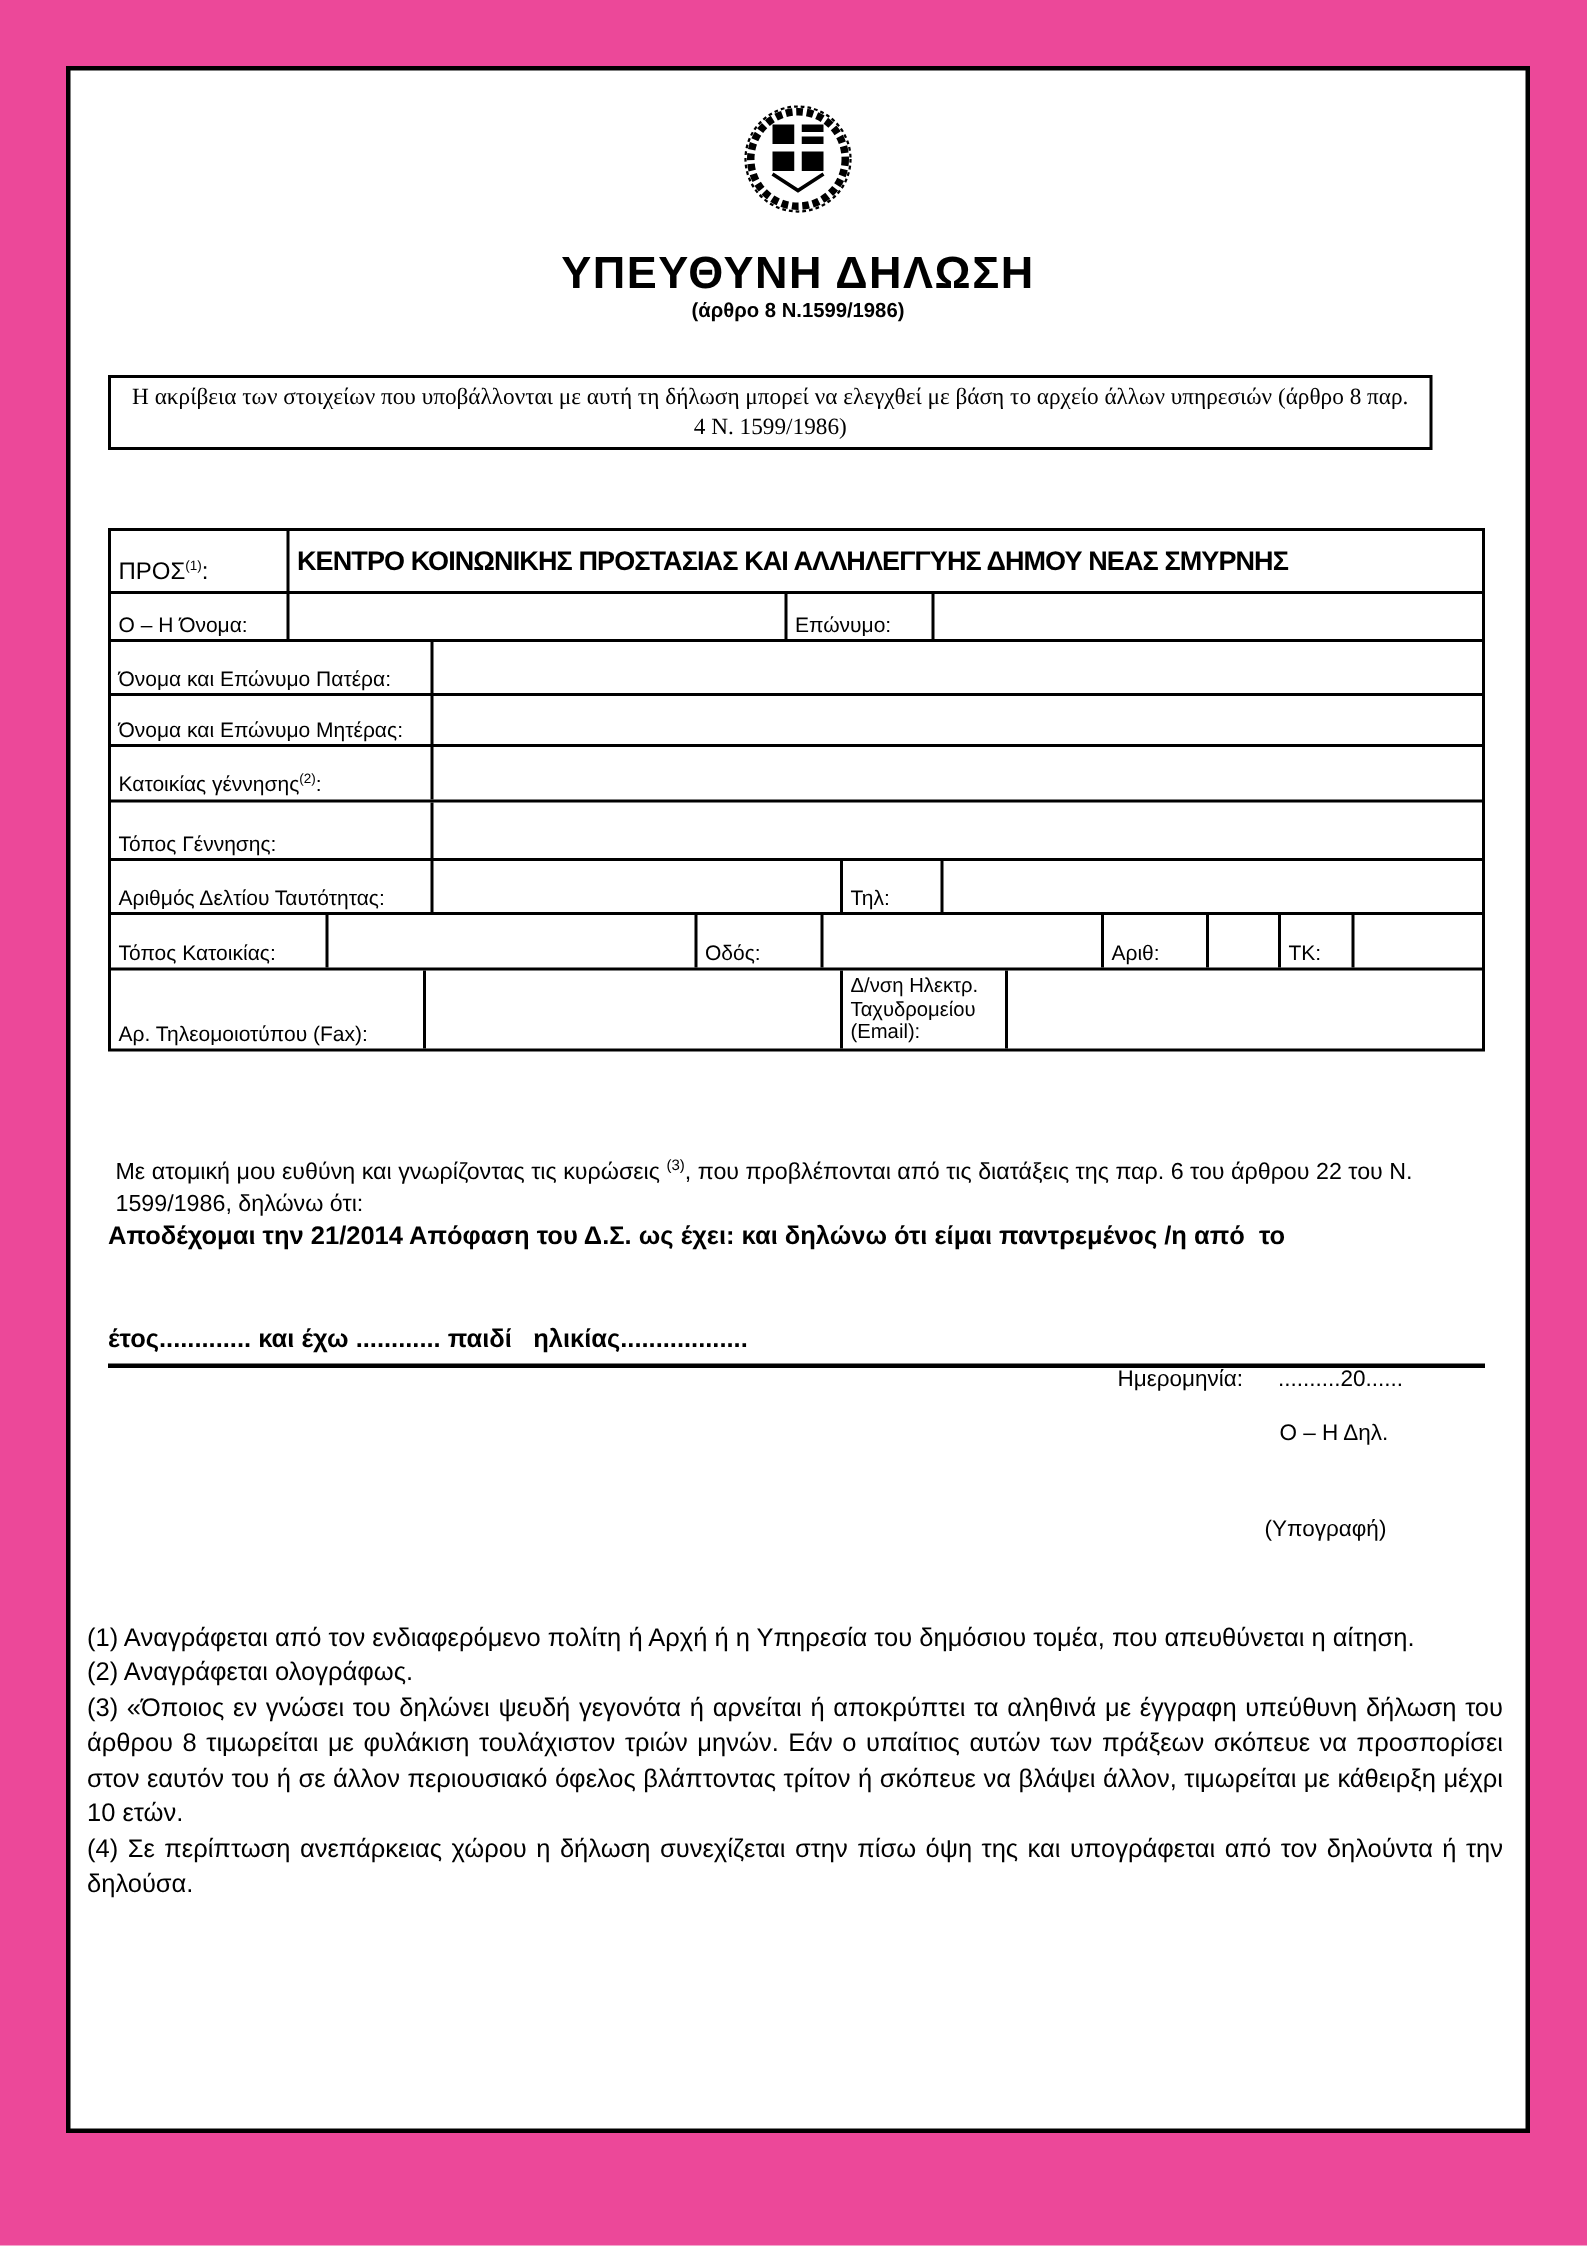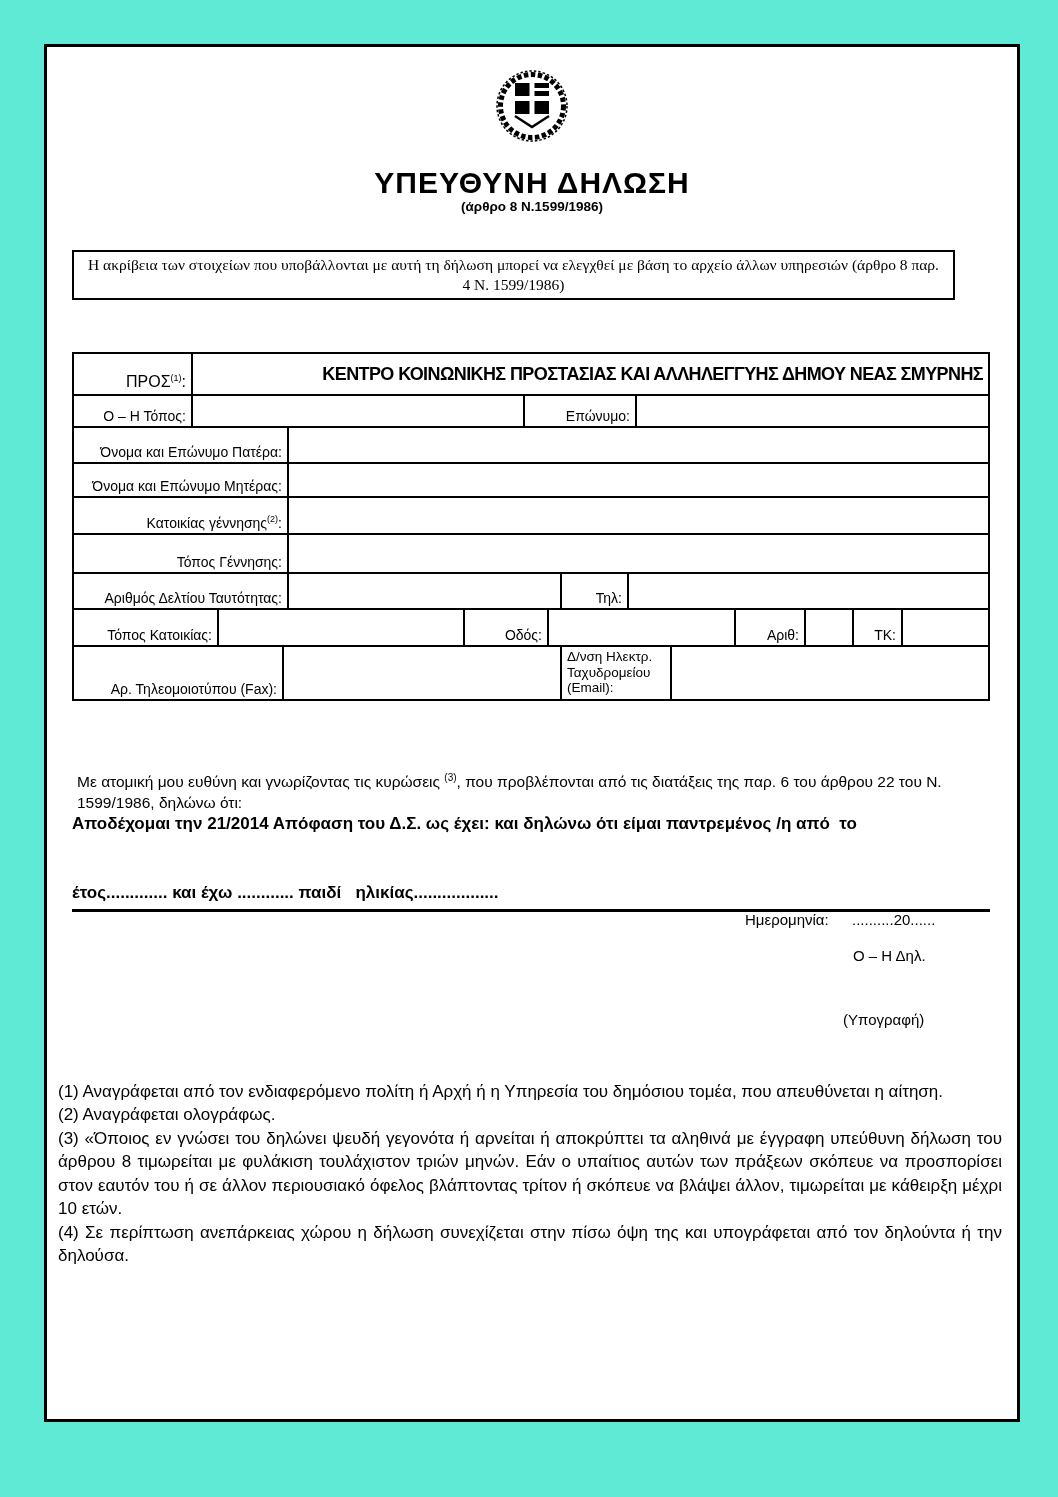--- a/index.html
+++ b/index.html
@@ -1,18 +1,18 @@
 <!DOCTYPE html>
 <html><head>
 <meta charset="utf-8">
 <style>
   * { margin:0; padding:0; box-sizing:border-box; }
   body { background:#ffffff; }
   .canvas {
-    position:relative; width:1058px; height:1497px; background:#5eead4;
+    position:relative; width:1058px; height:1497px; background:#ec4899;
     color:#000; font-family:"Liberation Sans", sans-serif; overflow:hidden;padding-left:33px;
   }
   .sheet {
     position:absolute; left:44px; top:44px; width:976px; height:1378px;
     border:3px solid #000; background:#fff;
   }
   
   .emblem { position:absolute; left:50%; top:17px; transform:translateX(-50%); width:78px; height:84px; }
   .title  { position:absolute; left:0; right:0; top:119px; text-align:center;
             font-size:30px; font-weight:bold; letter-spacing:1px; }
@@ -21,21 +21,21 @@
   
   .notice {
     position:absolute; left:25px; top:203px; width:883px; border:2px solid #000;
     font-family:"Liberation Serif", serif; font-size:15.5px; line-height:1.3;
     text-align:center; padding:3px 10px;
   }
   
   .ftable { position:absolute; left:25px; top:305px; width:918px; border:2px solid #000; }
   .frow { display:flex; border-top:2px solid #000; }
   .frow:first-child { border-top:none; }
-  .fcell { border-left:2px solid #000; display:flex; align-items:flex-end; padding:2px 5px; overflow:hidden;justify-content:flex-end; }
+  .fcell { border-left:2px solid #000; display:flex; align-items:flex-end; padding:2px 5px; overflow:hidden; }
   .fcell:first-child { border-left:none; }
   .fcell.top { align-items:flex-start; }
   .lbl { font-size:14px; line-height:1.15; }
   .lbl sup { font-size:9px; }
   .grow { flex:1 1 auto; }
   .pros-row { min-height:40px; }
   .pros-value { align-items:center; font-weight:bold; font-size:18px; letter-spacing:-0.6px; white-space:nowrap; }
   
   .decl-intro { position:absolute; left:30px; top:724px; width:908px;
                 font-size:15.5px; line-height:1.35; }
@@ -88,26 +88,26 @@
         <div class="fcell" style="width:117px">
           <span class="lbl" style="font-size:16px"><span>ΠΡΟΣ</span><sup>(1)</sup><span>:</span></span>
         </div>
         <div class="fcell grow pros-value">
           <span>ΚΕΝΤΡΟ ΚΟΙΝΩΝΙΚΗΣ ΠΡΟΣΤΑΣΙΑΣ ΚΑΙ ΑΛΛΗΛΕΓΓΥΗΣ ΔΗΜΟΥ ΝΕΑΣ ΣΜΥΡΝΗΣ</span>
         </div>
       </div>
 
       <div class="frow" style="min-height:32px">
         <div class="fcell" style="width:117px">
-            <span class="lbl">Ο – Η Τόπος:</span>
+            <span class="lbl">Ο – Η Όνομα:</span>
           </div>
         <div class="fcell" style="width:332px">
             <span></span>
           </div>
-        <div class="fcell" style="width:112px">
+        <div class="fcell" style="width:98px">
             <span class="lbl">Επώνυμο:</span>
           </div>
         <div class="fcell grow">
             <span></span>
           </div>
       </div>
 
       <div class="frow" style="min-height:36px">
         <div class="fcell" style="width:213px">
             <span class="lbl">Όνομα και Επώνυμο Πατέρα:</span>

